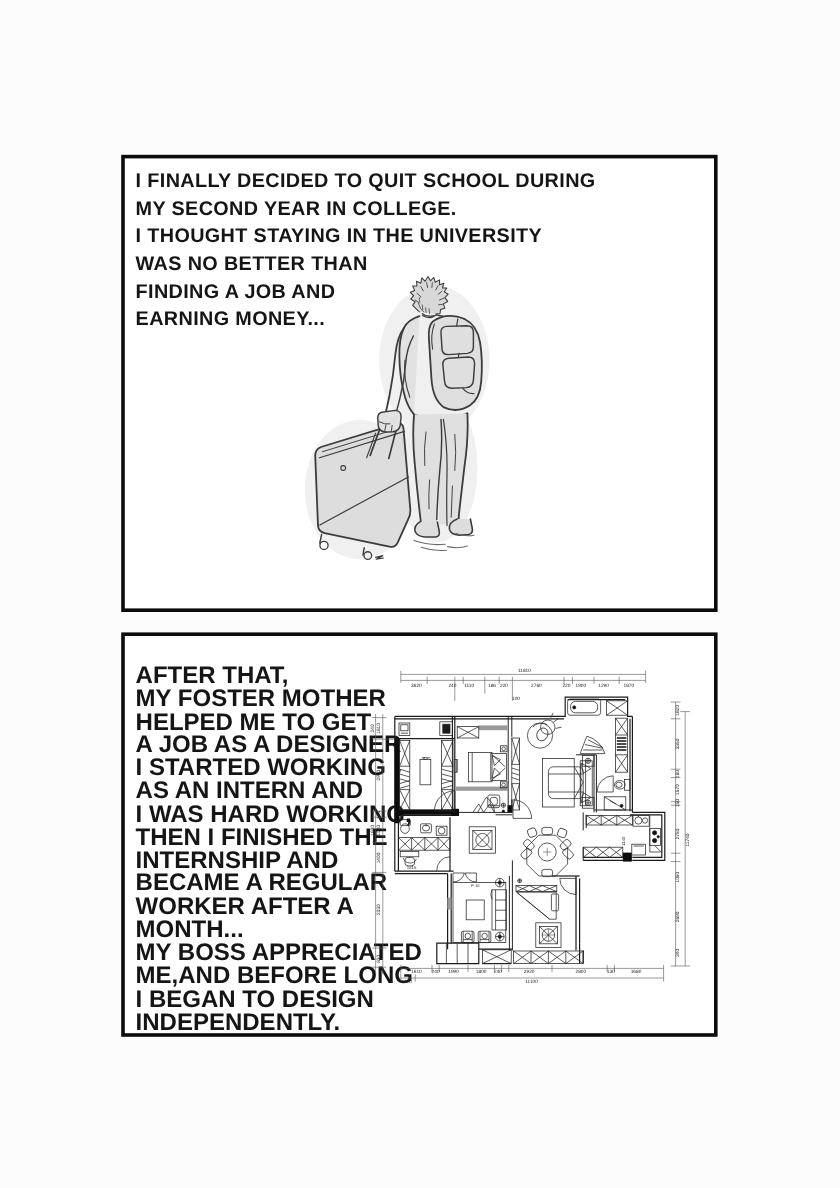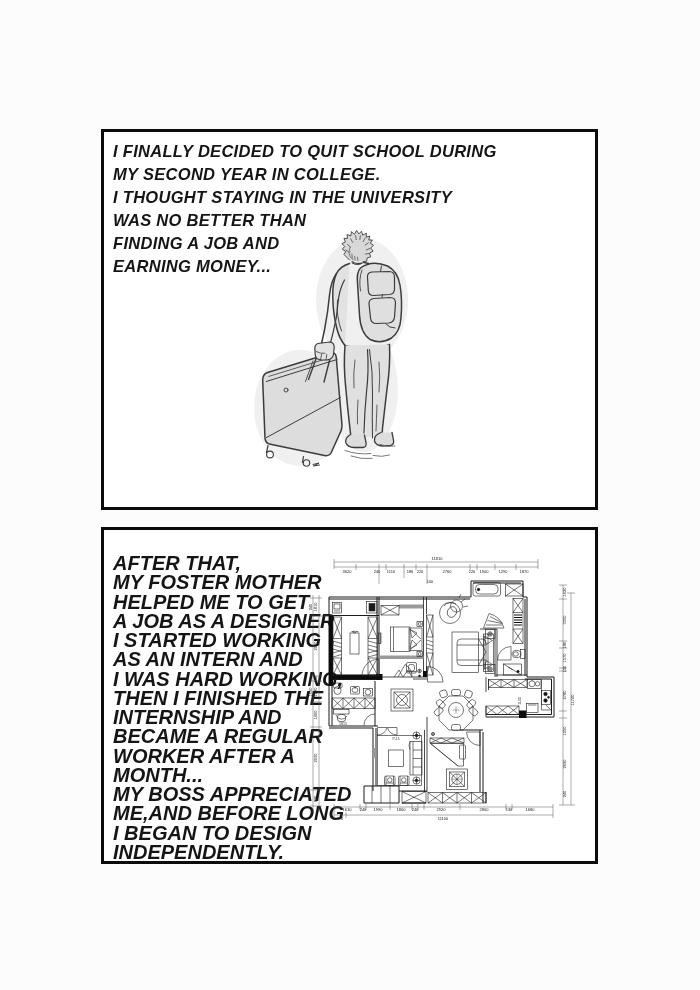--- a/index.html
+++ b/index.html
@@ -1,19 +1,19 @@
 <!DOCTYPE html>
 <html><head>
 <meta charset="utf-8">
 <style>
   html,body{margin:0;padding:0;}
   body{width:700px;height:990px;background:#fcfcfc;position:relative;overflow:hidden;
        font-family:"Liberation Sans",sans-serif;}
   .panel{position:absolute;border:3px solid #0c0c0c;background:#fff;}
-  .txt{position:absolute;color:#151515;font-weight:700;white-space:pre;font-style:italic;}
+  .txt{position:absolute;color:#151515;font-weight:700;white-space:pre;}
 </style>
 </head>
 <body>
 
 <div class="panel" id="p1" style="left:101px;top:129px;width:491px;height:375px;">
 
   <div class="txt" style="left:9px;top:8px;font-size:16.5px;line-height:22.9px;letter-spacing:0.3px;">I FINALLY DECIDED TO QUIT SCHOOL DURING
 MY SECOND YEAR IN COLLEGE.
 I THOUGHT STAYING IN THE UNIVERSITY
 WAS NO BETTER THAN

